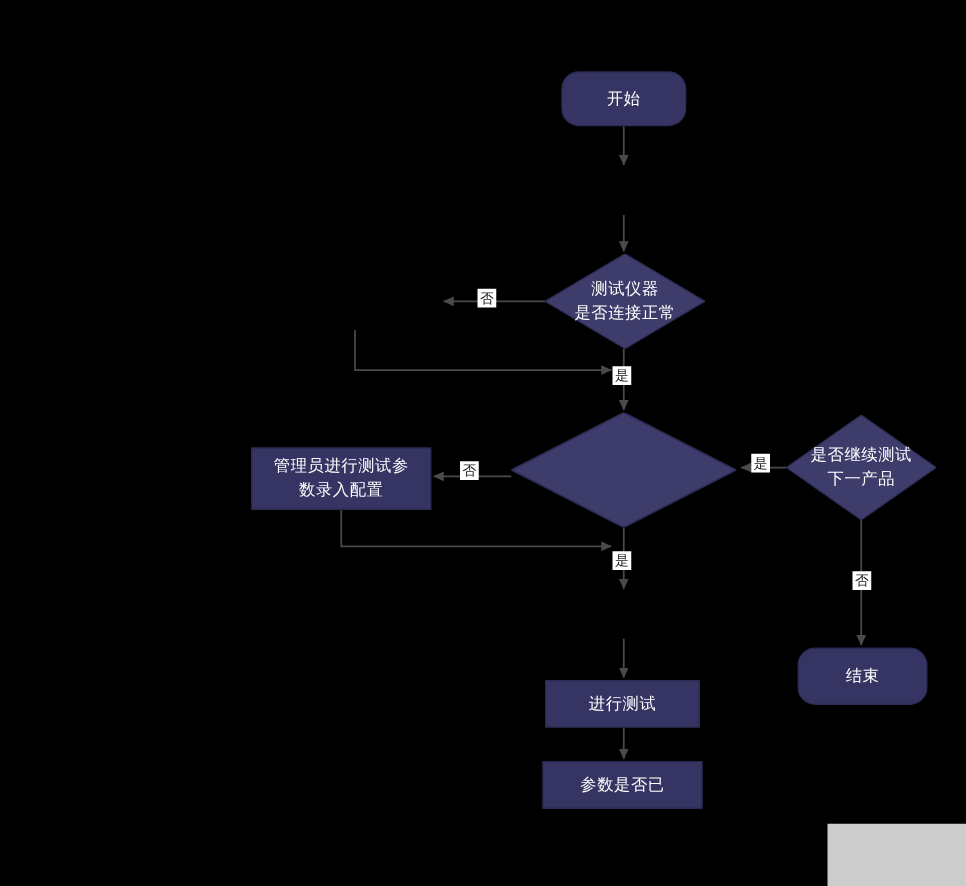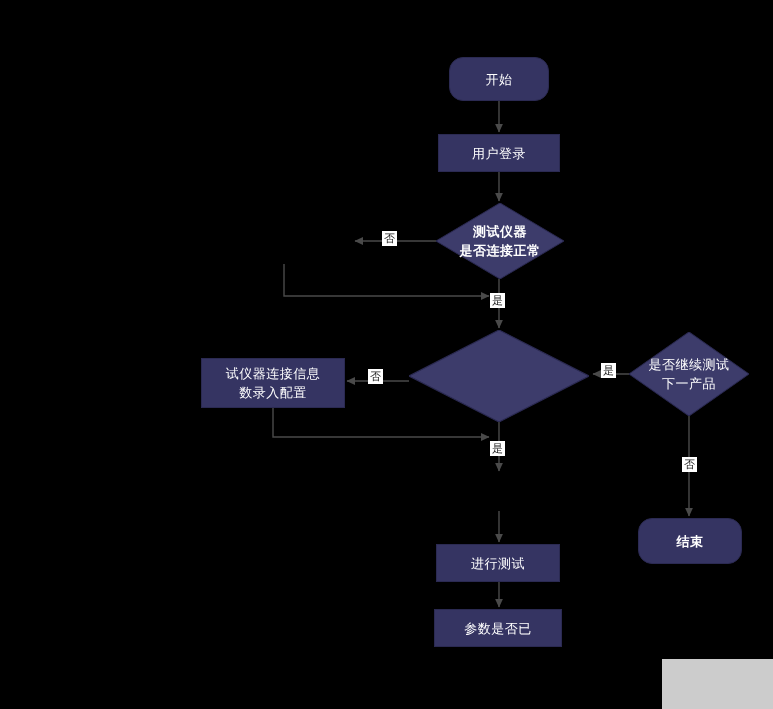--- a/index.html
+++ b/index.html
@@ -114,54 +114,53 @@
 
     <path d="M462,582 L462,607" stroke="#4a4a4a" stroke-width="1.4" fill="none" marker-end="url(#arrow)"></path>
 
     <path d="M592,374 L556,374" stroke="#4a4a4a" stroke-width="1.4" fill="none" marker-end="url(#arrow)"></path>
 
     <path d="M652,416 L652,516" stroke="#4a4a4a" stroke-width="1.4" fill="none" marker-end="url(#arrow)"></path>
   </svg>
 
   <div class="node terminator" id="n-start" style="left: 412px; top: 57px; width: 100px; height: 44px;">开始</div>
 
-  <div class="node process" id="n-login" style="left: 401px; top: 134px; width: 122px; height: 38px;">用户登录</div>
 
-  <div class="node decision" id="n-instrument_check" style="left: 399px; top: 203px; width: 128px; height: 76px; font-weight: bold;">
+  <div class="node decision" id="n-instrument_check" style="left: 399px; top: 203px; width: 128px; height: 76px;">
     <svg class="decision-shape" viewBox="0 0 100 100" preserveAspectRatio="none">
       <polygon points="50,0 100,50 50,100 0,50" fill="#3d3c6b" stroke="#2b2a52" stroke-width="1"></polygon>
     </svg>
     <span class="dlabel">测试仪器
 是否连接正常</span>
   </div>
 
 
   <div class="node decision" id="n-params_entered" style="left: 372px; top: 330px; width: 180px; height: 92px;">
     <svg class="decision-shape" viewBox="0 0 100 100" preserveAspectRatio="none">
       <polygon points="50,0 100,50 50,100 0,50" fill="#3d3c6b" stroke="#2b2a52" stroke-width="1"></polygon>
     </svg>
   </div>
 
-  <div class="node process" id="n-admin_entry" style="left: 164px; top: 358px; width: 144px; height: 50px;">试仪器连接信息
+  <div class="node process" id="n-admin_entry" style="left: 164px; top: 358px; width: 144px; height: 50px;">管理员进行测试参
 数录入配置</div>
 
   <div class="node decision" id="n-continue_next" style="left: 592px; top: 332px; width: 120px; height: 84px;">
     <svg class="decision-shape" viewBox="0 0 100 100" preserveAspectRatio="none">
       <polygon points="50,0 100,50 50,100 0,50" fill="#3d3c6b" stroke="#2b2a52" stroke-width="1"></polygon>
     </svg>
     <span class="dlabel">是否继续测试
 下一产品</span>
   </div>
 
 
   <div class="node process" id="n-run_test" style="left: 399px; top: 544px; width: 124px; height: 38px;">进行测试</div>
 
   <div class="node process" id="n-store_data" style="left: 397px; top: 609px; width: 128px; height: 38px;">参数是否已</div>
 
-  <div class="node terminator" id="n-end" style="left: 601px; top: 518px; width: 104px; height: 46px; font-weight: bold;">结束</div>
+  <div class="node terminator" id="n-end" style="left: 601px; top: 518px; width: 104px; height: 46px;">结束</div>
 
   <div class="edge-label" id="l-instrument_no" style="left: 345px; top: 231px;">否</div>
   <div class="edge-label" id="l-instrument_yes" style="left: 453px; top: 293px;">是</div>
   <div class="edge-label" id="l-params_no" style="left: 331px; top: 369px;">否</div>
   <div class="edge-label" id="l-params_yes" style="left: 453px; top: 441px;">是</div>
   <div class="edge-label" id="l-continue_yes" style="left: 564px; top: 363px;">是</div>
   <div class="edge-label" id="l-continue_no" style="left: 645px; top: 457px;">否</div>
 
   <div id="gray-panel" style="left: 625px; top: 659px; width: 148px; height: 50px;"></div>
 

